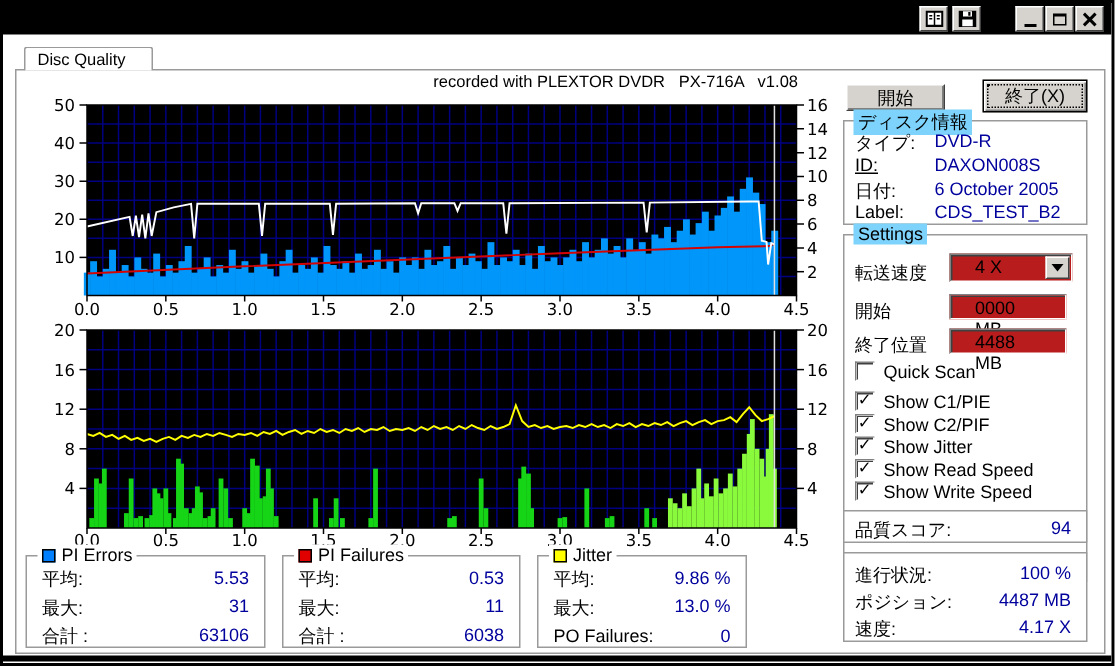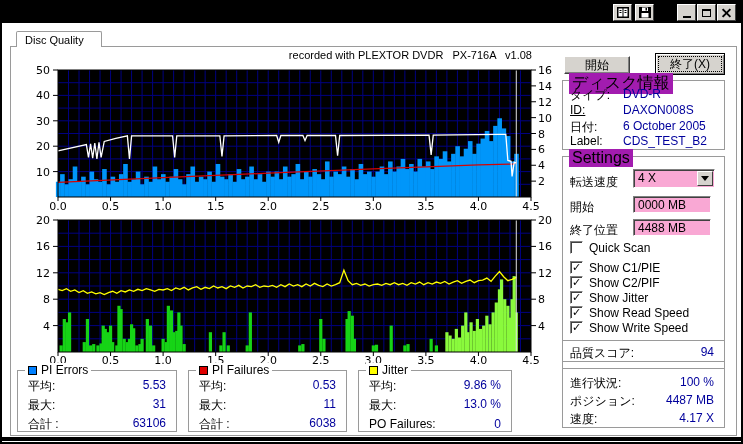--- a/index.html
+++ b/index.html
@@ -30,27 +30,27 @@
   .recorded{position:absolute;left:250px;top:47px;width:280px;text-align:right;font-size:11px;color:#000;white-space:pre;}
   
   #charts-svg{position:absolute;left:0;top:50px;}
   
   .btn{position:absolute;background:#d6d3ce;font-size:12px;text-align:center;
     border-top:1px solid #fff;border-left:1px solid #fff;border-right:1px solid #404040;border-bottom:1px solid #404040;
     box-shadow:inset -1px -1px 0 #808080;cursor:default;}
   .btn-default{border:1px solid #000;box-shadow:inset 1px 1px 0 #fff, inset -1px -1px 0 #808080;
     outline:1px dotted #000;outline-offset:-4px;}
   .groupbox{position:absolute;border:1px solid #9a9a9a;box-shadow:1px 1px 0 #fff inset;background:#fff;}
-  .legend{position:absolute;top:-8px;left:6px;background:#a21caf;padding:0 3px;font-size:16px;}
+  .legend{position:absolute;top:-8px;left:6px;background:#7dd3fc;padding:0 3px;font-size:12px;}
   .row-label{position:absolute;font-size:12px;color:#000;white-space:pre;}
   .row-value{position:absolute;font-size:12px;color:#00009c;white-space:pre;}
   .right-val{text-align:right;}
-  .sunken{background:#f9a8d4;border-top:1px solid #808080;border-left:1px solid #808080;
+  .sunken{background:#b91c1c;border-top:1px solid #808080;border-left:1px solid #808080;
     border-bottom:1px solid #fff;border-right:1px solid #fff;
-    box-shadow:inset 1px 1px 0 #404040;font-size:12px;color:#000;padding:1px 4px;}
+    box-shadow:inset 1px 1px 0 #404040;font-size:12px;color:#000;padding:1px 16px;}
   .combo-arrow-btn{position:absolute;right:1px;top:1px;width:16px;height:15px;background:#d6d3ce;
     border-top:1px solid #fff;border-left:1px solid #fff;border-right:1px solid #404040;border-bottom:1px solid #404040;
     display:flex;align-items:center;justify-content:center;}
   .arrow-down{width:0;height:0;border-left:4px solid transparent;border-right:4px solid transparent;border-top:5px solid #000;}
   .checkbox{position:absolute;width:13px;height:13px;background:#fff;
     border-top:1px solid #808080;border-left:1px solid #808080;border-bottom:1px solid #fff;border-right:1px solid #fff;
     box-shadow:inset 1px 1px 0 #404040;font-size:11px;line-height:11px;text-align:center;font-weight:bold;color:#000;}
   .cb-label{position:absolute;font-size:12px;white-space:pre;}
   
   .statbox{position:absolute;top:368px;height:62px;border:1px solid #9a9a9a;box-shadow:1px 1px 0 #fff inset;}
@@ -596,21 +596,21 @@
         <span class="marker" style="background:#e00000;"></span>
         <span>PI Failures</span>
       </span>
     <span class="row-label" style="left:10px;top:7px;">平均:</span>
     <span class="row-value right-val" style="right:10px;top:7px;">0.53</span>
     <span class="row-label" style="left:10px;top:26px;">最大:</span>
     <span class="row-value right-val" style="right:10px;top:26px;">11</span>
     <span class="row-label" style="left:10px;top:45px;">合計 :</span>
     <span class="row-value right-val" style="right:10px;top:45px;">6038</span>
   </div>
-  <div class="statbox" style="left:356px;width:154px;">
+  <div class="statbox" style="left:356px;width:140px;">
     <span class="stat-legend">
         <span class="marker" style="background:#ffff00;"></span>
         <span>Jitter</span>
       </span>
     <span class="row-label" style="left:10px;top:7px;">平均:</span>
     <span class="row-value right-val" style="right:10px;top:7px;">9.86 %</span>
     <span class="row-label" style="left:10px;top:26px;">最大:</span>
     <span class="row-value right-val" style="right:10px;top:26px;">13.0 %</span>
     <span class="row-label" style="left:10px;top:46px;">PO Failures:</span>
     <span class="row-value right-val" style="right:10px;top:46px;">0</span>

